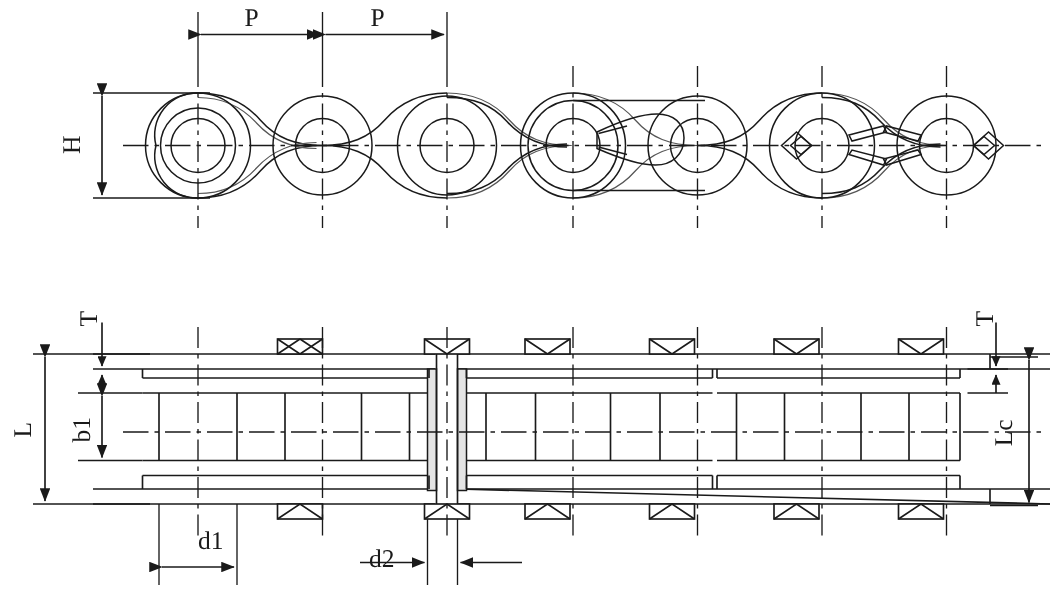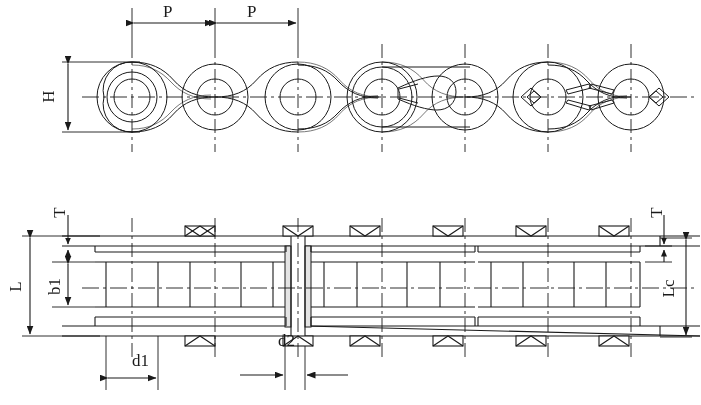--- a/index.html
+++ b/index.html
@@ -378,18 +378,18 @@
   <div class="dimlabel" style="left:247px; top:3px;">P</div>
 
   <div class="dimlabel rot90" style="left:42px; top:88px;">H</div>
 
   <div class="dimlabel rot90" style="left:54px; top:204px;">T</div>
 
   <div class="dimlabel rot90" style="left:10px; top:278px;">L</div>
   <div class="dimlabel rot90" style="left:46px; top:278px;">b1</div>
 
   <div class="dimlabel" style="left:132px; top:352px;text-align:right;">d1</div>
-  <div class="dimlabel" style="left:246px; top:332px;margin-left:32px;">d2</div>
+  <div class="dimlabel" style="left:246px; top:364px;">d2</div>
 
   <div class="dimlabel rot90" style="left:651px; top:204px;">T</div>
   <div class="dimlabel rot90" style="left:660px; top:280px;">Lc</div>
 
 </div>
 
 </body></html>

